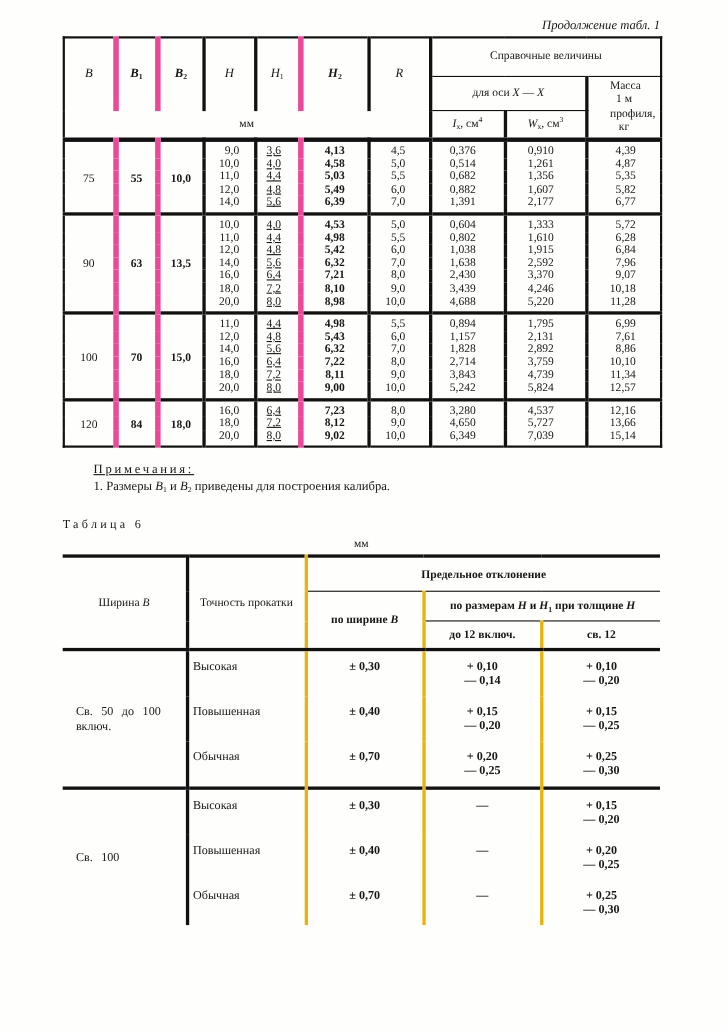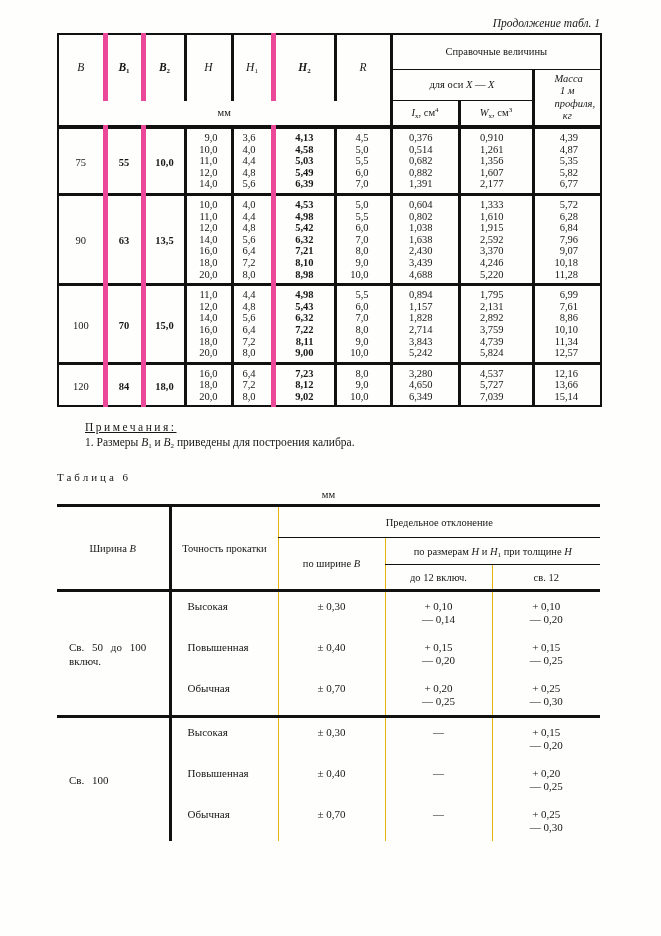--- a/index.html
+++ b/index.html
@@ -21,51 +21,51 @@
   #table1 .r2 th{height:30px;}
   #table1 .r3 th{height:24px;}
   #table1 .bl1{border-left:5px solid #ec4899;font-weight:bold;}
   #table1 .bl3{border-left:3px solid #111;}
   #table1 .bb1{border-bottom:1px solid #111;}
   #table1 .head-sep{border-bottom:4px solid #111;}
   #table1 td.blk-top{border-top:3px solid #111;}
   #table1 td{font-size:10.5px;}
   #table1 td.num{text-align:right;}
   #table1 td.c3{padding-right:13px;}
-  #table1 td.c4{padding-right:15px;}
+  #table1 td.c4{padding-right:15px;text-decoration:underline;}
   #table1 td.c5{padding-right:20px;}
   #table1 td.c6{padding-right:21px;}
   #table1 td.c7{padding-right:25px;}
   #table1 td.c8{padding-right:28px;}
   #table1 td.c9{padding-right:22px;}
   #table1 tr.row-first td{padding-top:3px;}
   #table1 tr.row-last td{padding-bottom:3px;}
-  .mass-cell{padding:0 20px !important;line-height:12.5px !important;font-style:italic;}
+  .mass-cell{padding:0 20px !important;line-height:12.5px !important;}
   sub{font-size:7px;vertical-align:-2px;line-height:0;}
   sup{font-size:7px;vertical-align:4px;line-height:0;}
   .var{font-style:italic;}
   
   .notes{margin-top:13px;font-size:11.5px;line-height:14.5px;text-align:justify;}
   .notes p{margin:0;text-indent:28px;}
   .notes .notes-heading{letter-spacing:2.5px;text-decoration:underline;}
   
   .t6-caption{margin-top:22px;text-align:left;font-size:11px;letter-spacing:3px;}
   .t6-units{margin-top:6px;margin-bottom:4px;text-align:center;font-size:10.5px;}
   #table6{border-top:3px solid #111;}
   #table6 th{font-size:10.5px;}
   #table6 .r1 th{height:30px;}
   #table6 .r2 th{height:26px;}
   #table6 .r3 th{height:24px;}
-  #table6 .bl1{border-left:1px solid #eab308;}
+  #table6 .bl1{border-left:3px solid #eab308;font-weight:bold;}
   #table6 .bl3{border-left:3px solid #111;}
   #table6 .bb1{border-bottom:1px solid #111;}
   #table6 .head-sep{border-bottom:3px solid #111;}
   #table6 td{font-size:11px;line-height:13px;vertical-align:top;padding-top:8px;padding-bottom:7px;white-space:pre-line;}
   #table6 td.width-label{vertical-align:middle;text-align:left;padding-left:12px;word-spacing:5px;line-height:14px;}
-  #table6 td.acc{text-align:left;padding-left:16px;}
+  #table6 td.acc{text-align:left;padding-left:4px;}
   #table6 td.blk-top{border-top:3px solid #111;}
 </style>
 </head>
 <body>
 
 <div class="content">
 
 
   <div class="t1-caption">Продолжение табл. 1</div>
 

